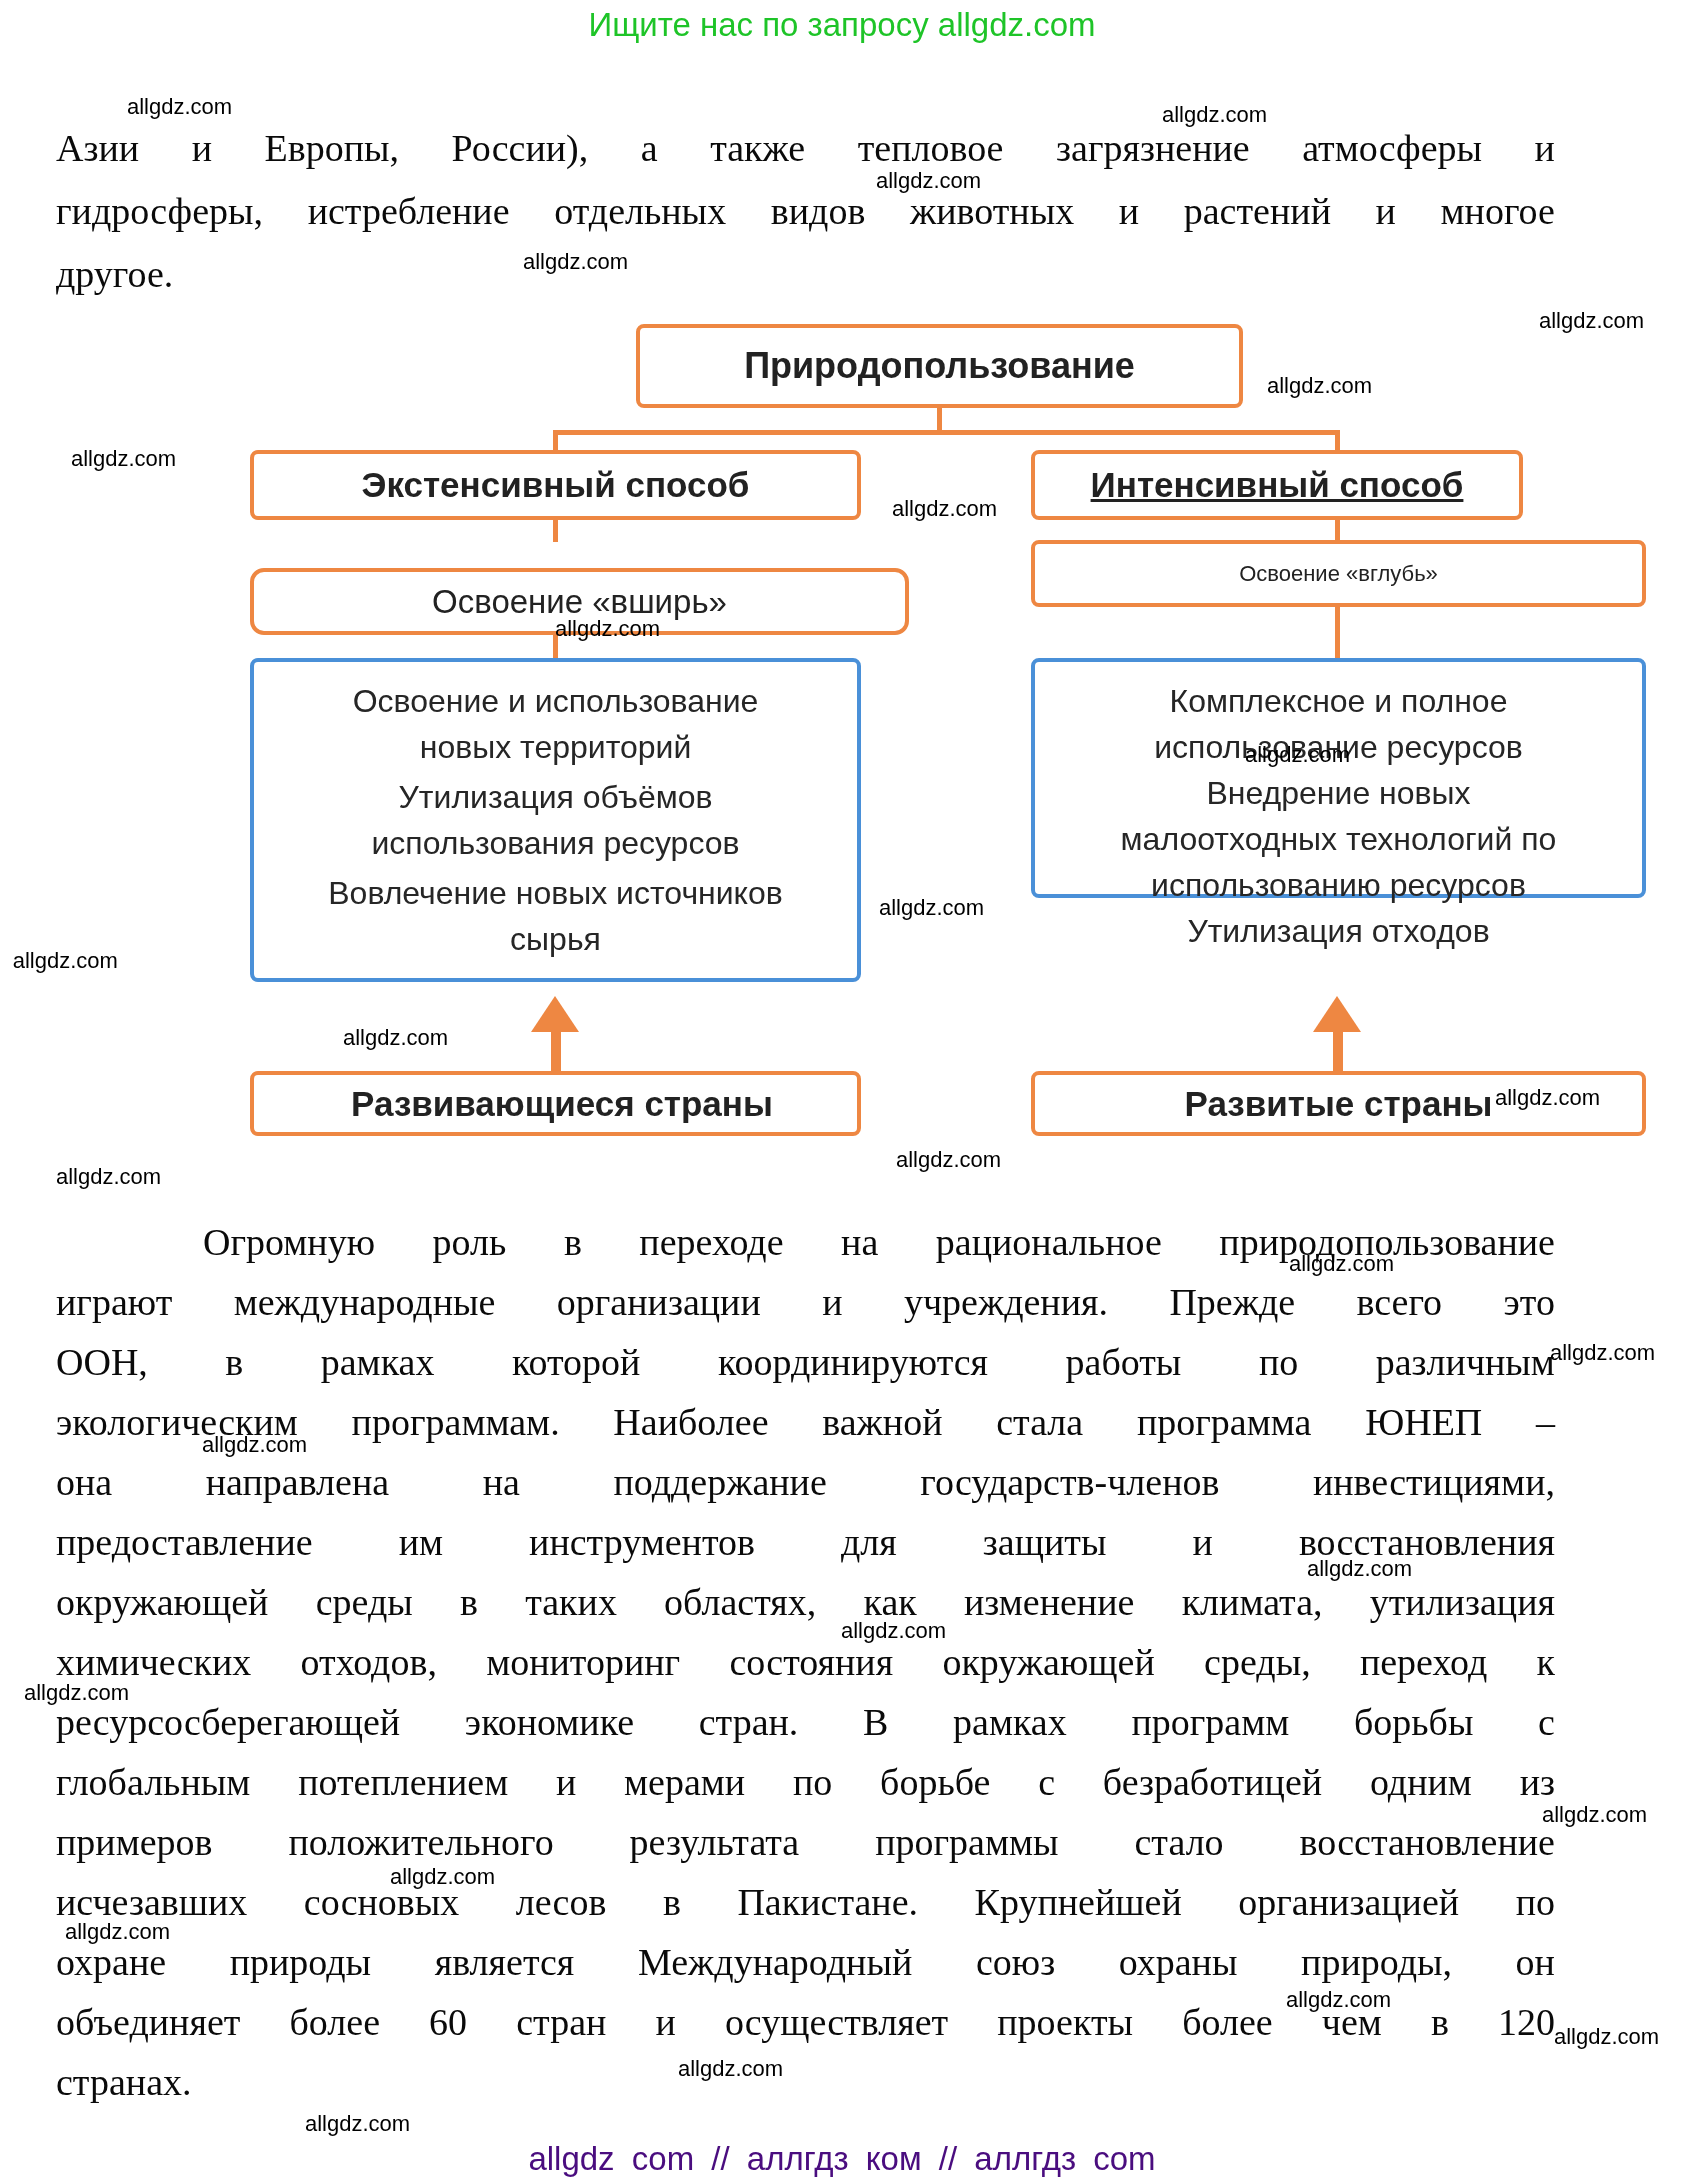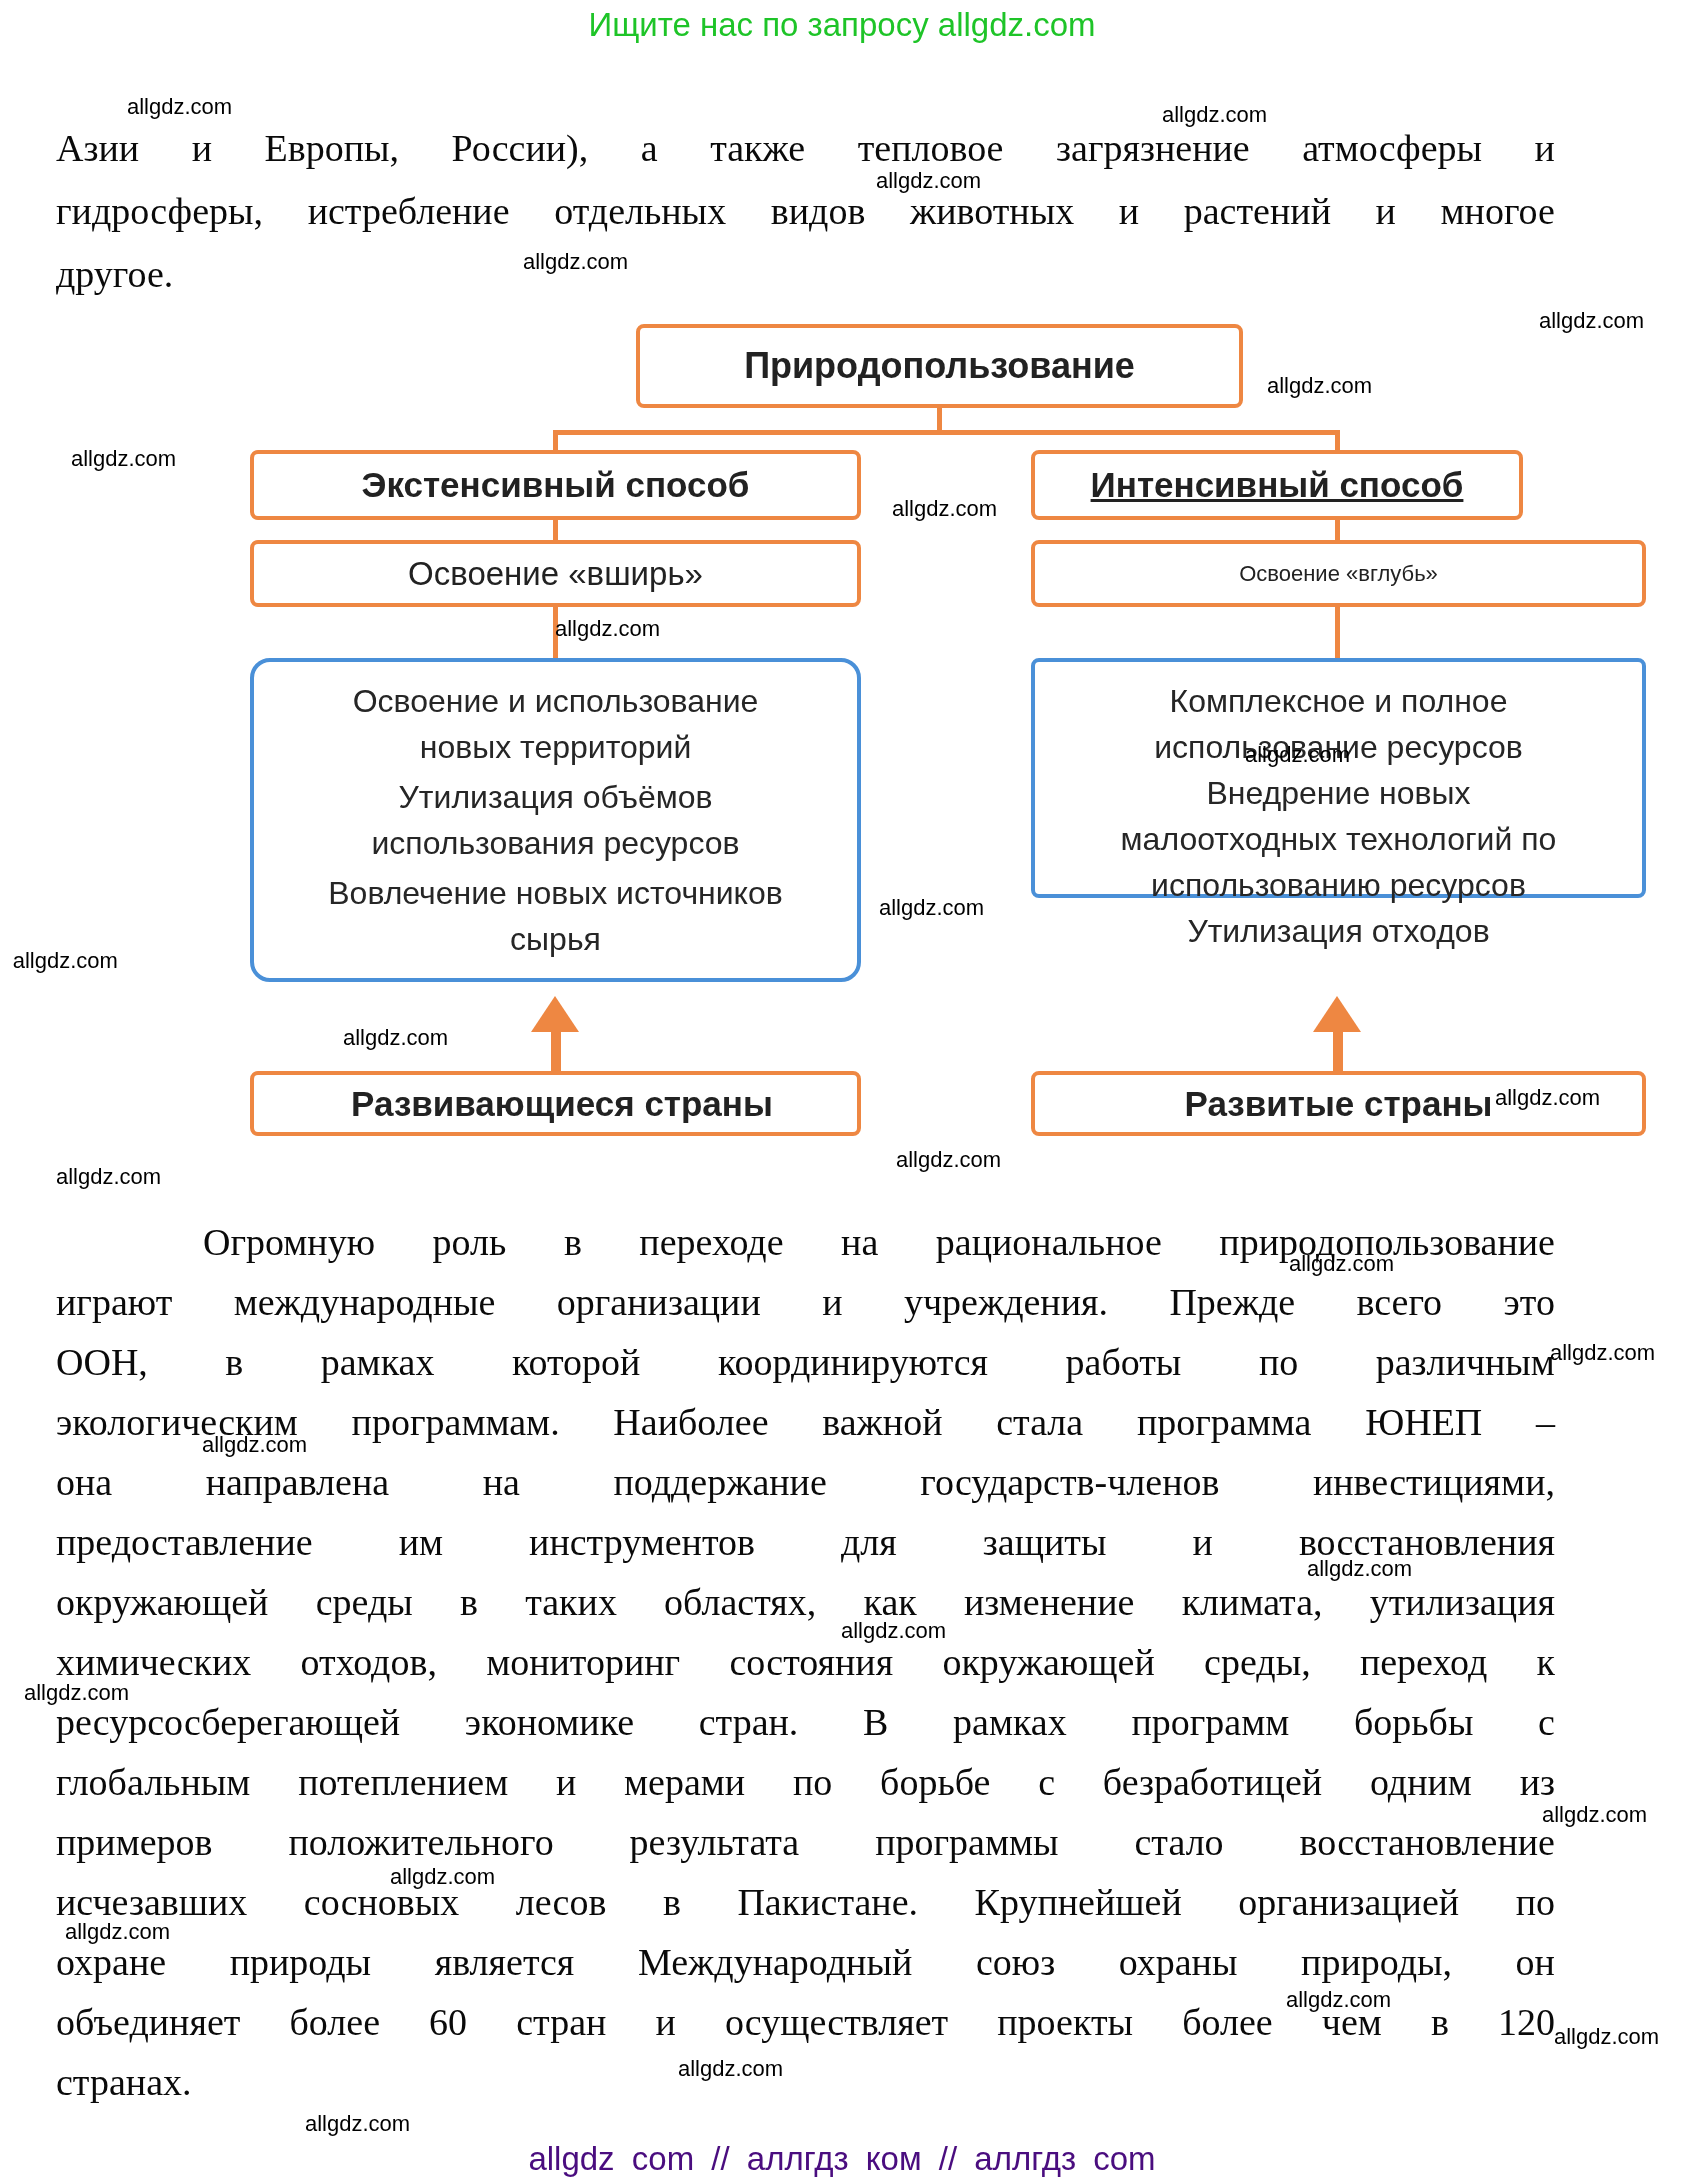--- a/index.html
+++ b/index.html
@@ -32,27 +32,27 @@
   .dbox{
     position:absolute;box-sizing:border-box;background:#ffffff;
     border:4.8px solid var(--orange,#ee8742);border-radius:8px;
     display:flex;align-items:center;justify-content:center;text-align:center;
     font-family:"Liberation Sans",sans-serif;color:#222222;
   }
   .dbox.bold{font-weight:bold;}
   .root-box{left:636px;top:324px;width:607px;height:84px;font-size:36px;}
   .method-left{left:250px;top:450px;width:611px;height:70px;font-size:35px;}
   .method-right{left:1031px;top:450px;width:492px;height:70px;font-size:35px;text-decoration:underline;}
-  .approach-left{left:250px;top:540px;width:611px;height:67px;font-size:33px;}
+  .approach-left{left:250px;top:568px;width:659px;height:67px;font-size:33px;border-radius:14px;}
   .approach-right{left:1031px;top:540px;width:615px;height:67px;font-size:22px;}
   .features{
     border-color:var(--blue,#4a90d8);flex-direction:column;justify-content:space-between;
     padding:16px 4.8px;font-size:32px;color:#262626;
   }
-  .features-left{left:250px;top:658px;width:611px;height:324px;border-radius:20px;}
+  .features-left{left:250px;top:658px;width:611px;height:324px;}
   .features-right{left:1031px;top:658px;width:615px;height:240px;}
   .feature{margin:0;}
   .fline{line-height:46px;text-align:center;}
   .countries-left{left:250px;top:1071px;width:611px;height:65px;font-size:35px;padding-left:13px;}
   .countries-right{left:1031px;top:1071px;width:615px;height:65px;font-size:35px;}
   .conn{position:absolute;background:var(--orange,#ee8742);}
   .arrow-head{
     position:absolute;width:0;height:0;
     border-left:24.6px solid transparent;border-right:24.6px solid transparent;
     border-bottom:36px solid var(--orange,#ee8742);

